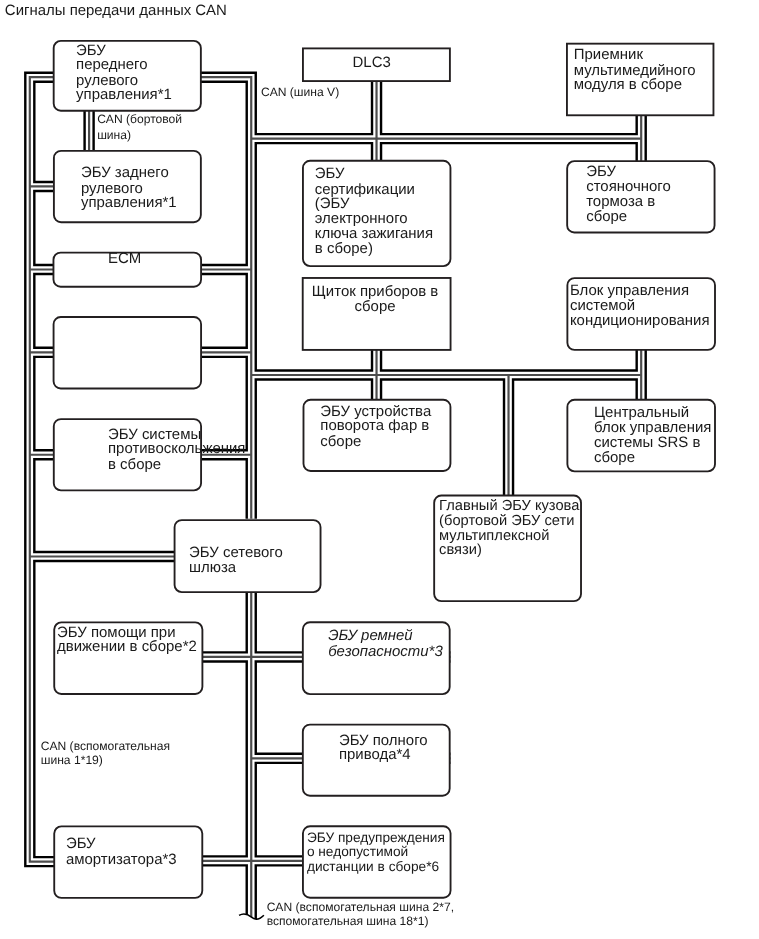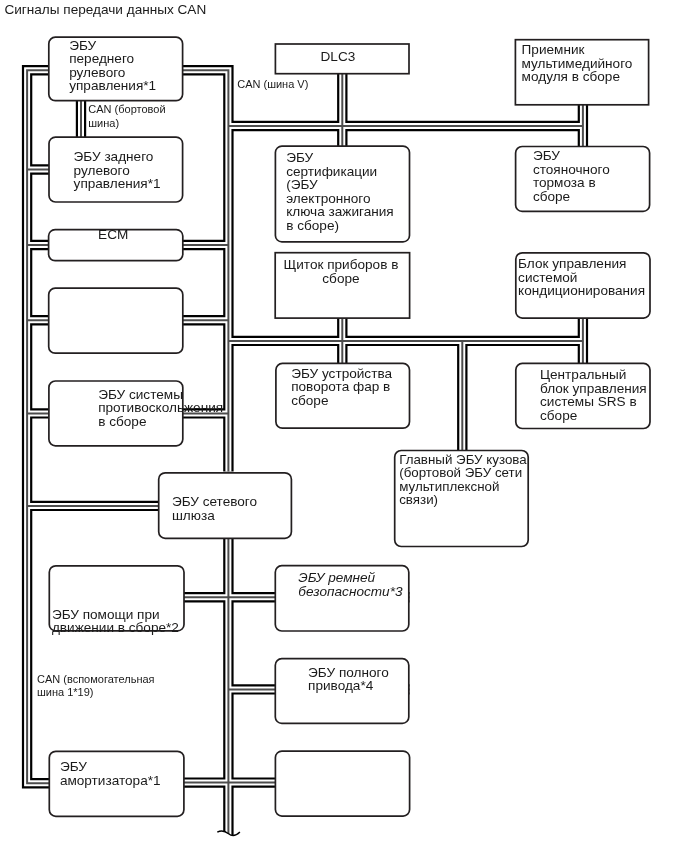--- a/index.html
+++ b/index.html
@@ -108,29 +108,31 @@
       <rect x="515.8" y="363.4" width="134.2" height="65.1" class="bx" rx="6.5" ry="6.5"></rect>
       <path d="M 217.3,832.2 q 5.5,-3.2 11.3,1.6 q 5.2,4.3 11.3,-1.8 L 244,844 L 212,844 Z" fill="#ffffff" stroke="none"></path>
       <path d="M 217.3,832.2 q 5.5,-3.2 11.3,1.6 q 5.2,4.3 11.3,-1.8" class="brk"></path>
     </svg>
 <div class="page-title" style="left: 4.4px; top: 3px;">Сигналы передачи данных CAN</div>
     <div class="bt" style="left: 69.2px; top: 38.7px;"><span>ЭБУ</span><br><span>переднего</span><br><span>рулевого</span><br><span>управления*1</span></div>
     <div class="bt" style="left: 73.6px; top: 140.4px; margin-top: 10px;"><span>ЭБУ заднего</span><br><span>рулевого</span><br><span>управления*1</span></div>
     <div class="bt" style="left: 98.1px; top: 228.2px;"><span>ECM</span></div>
     <div class="bt" style="left: 54.2px; top: 387.7px; margin-left: 44px;"><span>ЭБУ системы</span><br><span>противоскольжения</span><br><span>в сборе</span></div>
     <div class="bt" style="left: 171.9px; top: 476px; margin-top: 19px;"><span>ЭБУ сетевого</span><br><span>шлюза</span></div>
-    <div class="bt" style="left: 51.9px; top: 567.8px; margin-top: 40px;"><span>ЭБУ помощи при</span><br><span>движении в сборе*2</span></div>
-    <div class="bt" style="left: 59.9px; top: 760.4px;"><span>ЭБУ</span><br><span>амортизатора*1</span></div>
+    <div class="bt" style="left: 51.9px; top: 567.8px;"><span>ЭБУ помощи при</span><br><span>движении в сборе*2</span></div>
+    <div class="bt" style="left: 59.9px; top: 760.4px;"><span>ЭБУ</span><br><span>амортизатора*3</span></div>
     <div class="bt" style="left: 320.5px; top: 50px; text-align: center;"><span>DLC3</span></div>
     <div class="bt" style="left: 286.2px; top: 151px;"><span>ЭБУ</span><br><span>сертификации</span><br><span>(ЭБУ</span><br><span>электронного</span><br><span>ключа зажигания</span><br><span>в сборе)</span></div>
     <div class="bt" style="left: 283.5px; top: 258.2px; text-align: center;"><span>Щиток приборов в</span><br><span>сборе</span></div>
     <div class="bt" style="left: 291.2px; top: 366.9px;"><span>ЭБУ устройства</span><br><span>поворота фар в</span><br><span>сборе</span></div>
     <div class="bt" style="left: 298.3px; top: 571px; font-style: italic;"><span>ЭБУ ремней</span><br><span>безопасности*3</span></div>
     <div class="bt" style="left: 308.1px; top: 665.6px;"><span>ЭБУ полного</span><br><span>привода*4</span></div>
+    <div class="bt" style="left: 279px; top: 754.8px; font-size: 12.45px; line-height: 13.5px;"><span>ЭБУ предупреждения</span><br><span>о недопустимой</span><br><span>дистанции в сборе*6</span></div>
     <div class="bt" style="left: 399.2px; top: 452.9px; font-size: 13.35px; line-height: 13.5px;"><span>Главный ЭБУ кузова</span><br><span>(бортовой ЭБУ сети</span><br><span>мультиплексной</span><br><span>связи)</span></div>
     <div class="bt" style="left: 521.6px; top: 43.4px;"><span>Приемник</span><br><span>мультимедийного</span><br><span>модуля в сборе</span></div>
     <div class="bt" style="left: 532.9px; top: 149.3px;"><span>ЭБУ</span><br><span>стояночного</span><br><span>тормоза в</span><br><span>сборе</span></div>
     <div class="bt" style="left: 518.1px; top: 257.1px;"><span>Блок управления</span><br><span>системой</span><br><span>кондиционирования</span></div>
     <div class="bt" style="left: 540px; top: 368.1px;"><span>Центральный</span><br><span>блок управления</span><br><span>системы SRS в</span><br><span>сборе</span></div>
     <div class="lb" style="left: 237.2px; top: 77.8px;"><span>CAN (шина V)</span></div>
     <div class="lb" style="left: 88.3px; top: 103.3px;"><span>CAN (бортовой</span><br><span>шина)</span></div>
     <div class="lb" style="left: 37px; top: 672.9px;"><span>CAN (вспомогательная</span><br><span>шина 1*19)</span></div>
+    <div class="lb" style="left: 242.4px; top: 818.5px;"><span>CAN (вспомогательная шина 2*7,</span><br><span>вспомогательная шина 18*1)</span></div>
   </div>
 
 </body></html>

